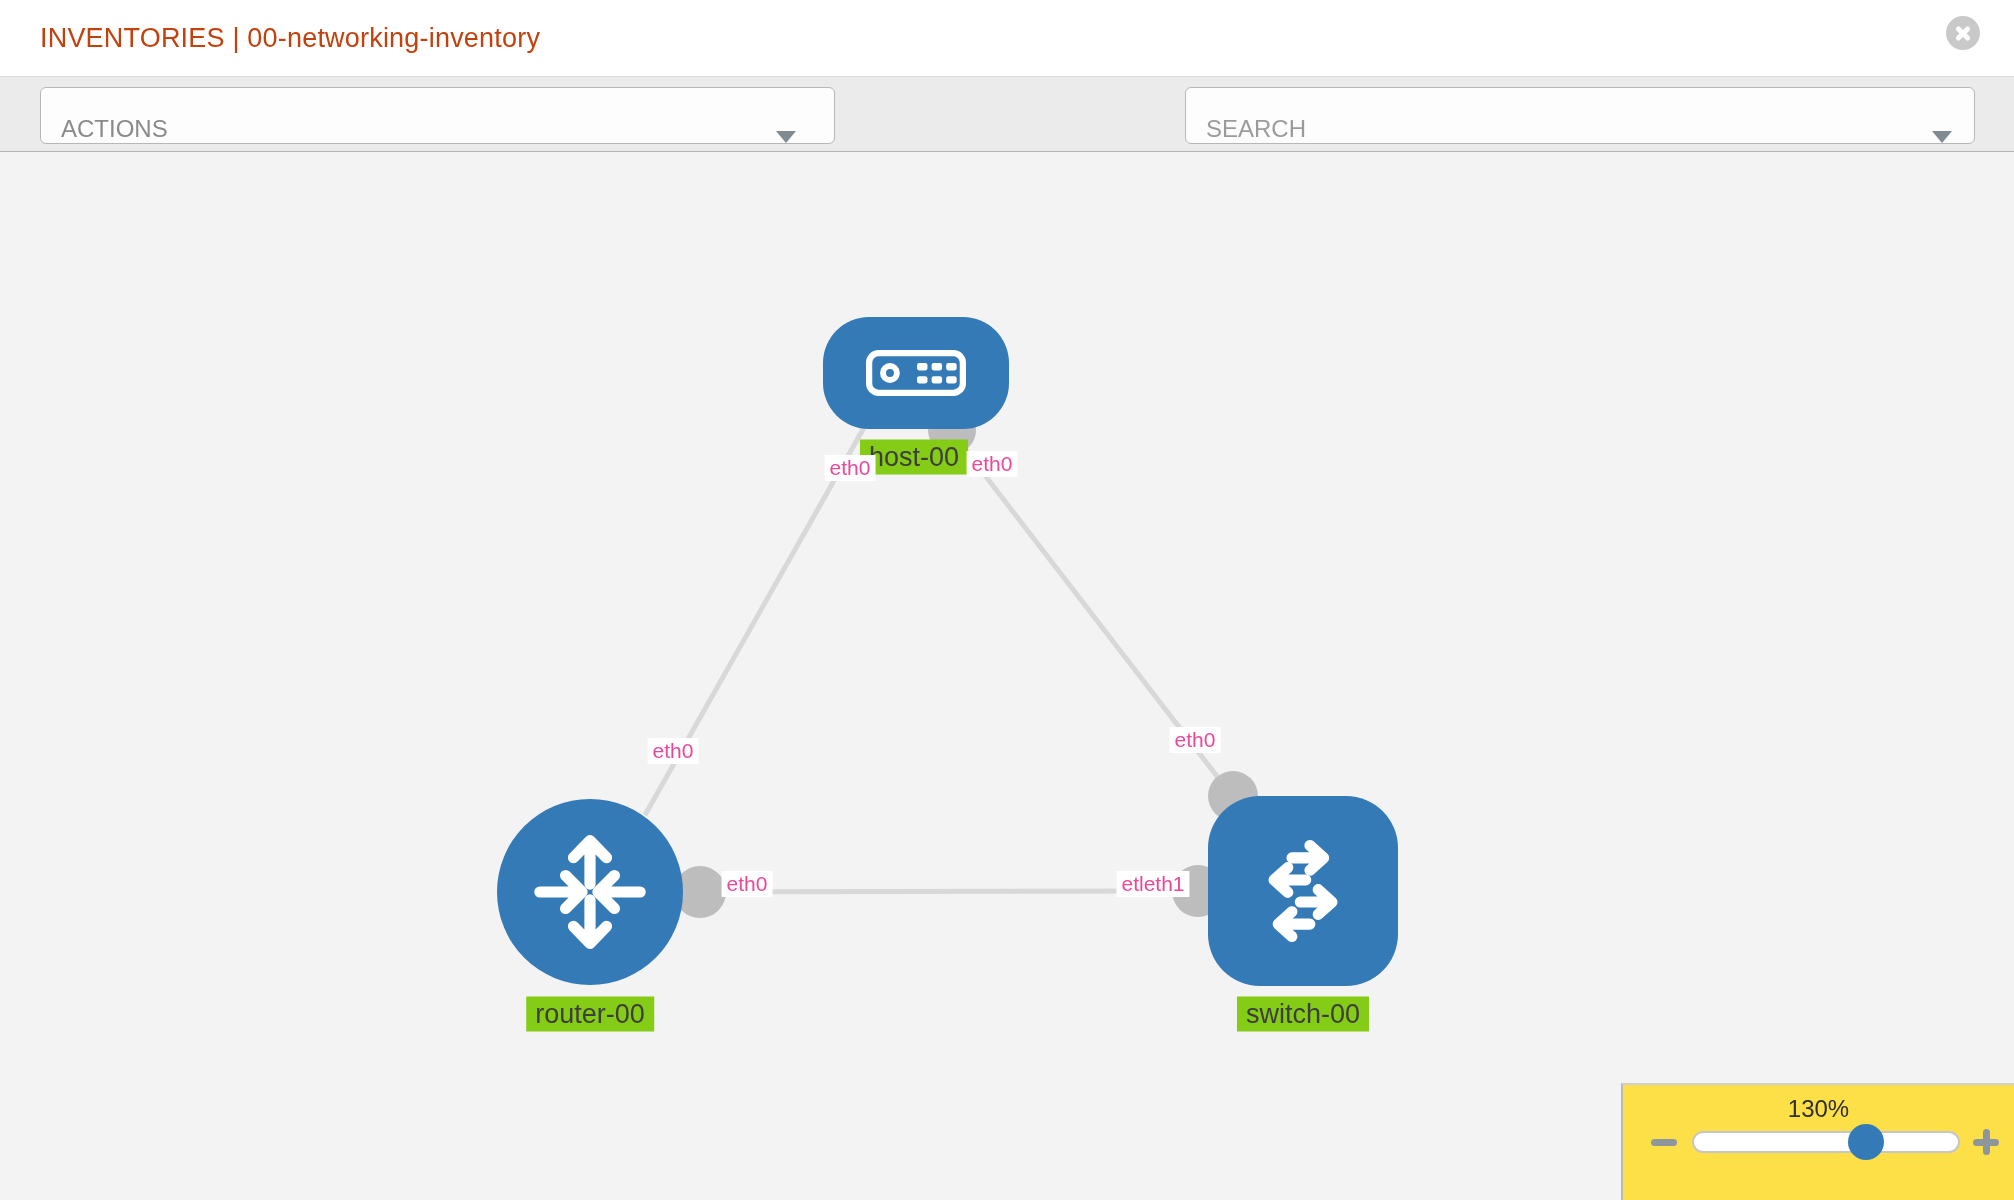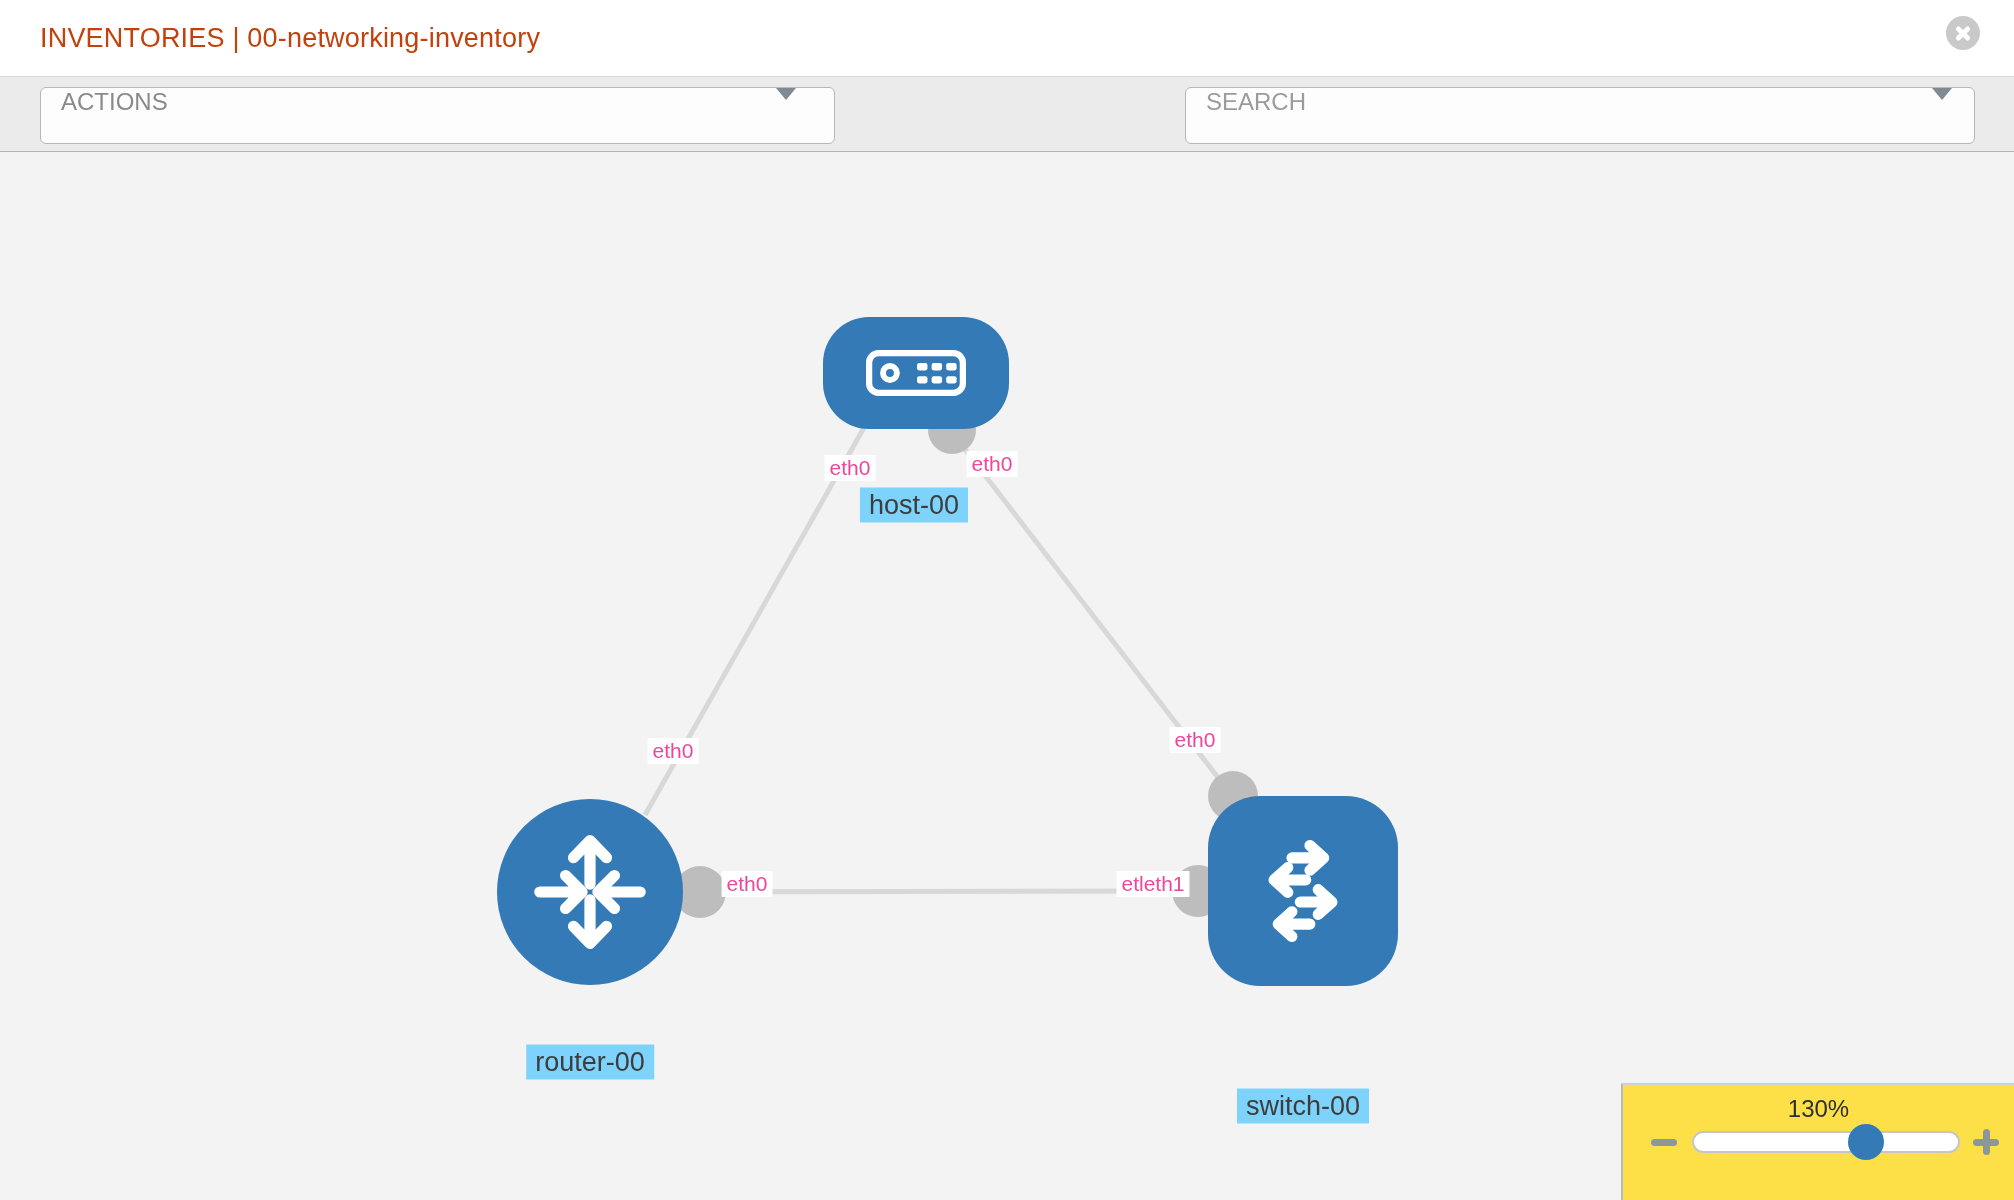--- a/index.html
+++ b/index.html
@@ -15,21 +15,21 @@
          border:none; background:#c9c9c9; border-radius:50%; cursor:pointer; }
   .close-btn .xb { position:absolute; left:8px; top:14.5px; width:18px; height:5px;
          background:#fff; border-radius:2.5px; }
   .close-btn .xb.a { transform:rotate(45deg); }
   .close-btn .xb.b { transform:rotate(-45deg); }
 
   
   .toolbar { position:absolute; top:76px; left:0; width:100%; height:76px;
          background:#ebebeb; border-top:1px solid #dcdcdc; border-bottom:1px solid #b3b3b3; }
   .select { position:absolute; top:10px; height:57px; background:#fdfdfd;
-         border:1px solid #b7b7b7; border-radius:6px; display:flex; align-items:flex-start; }
+         border:1px solid #b7b7b7; border-radius:6px; display:flex; align-items:flex-end; }
   .select.actions { left:40px; width:795px; padding:0 20px; cursor:pointer; }
   .select.actions span.lbl { font-size:24px; color:#8a8a8a; }
   .select.search { left:1185px; width:790px; }
   .select.search input { flex:1; border:none; outline:none; background:transparent;
          font-size:24px; color:#4c1d95; padding:0 0 0 20px;
          font-family:"Liberation Sans","DejaVu Sans",sans-serif; }
   .select.search input::placeholder { color:#9b9b9b; opacity:1; }
   .caret { width:0; height:0; border-left:10px solid transparent; border-right:10px solid transparent;
          border-top:12px solid #7f8a93; margin-left:auto; margin-right:18px; }
   .select.search .caret { margin-right:22px; }
@@ -38,29 +38,29 @@
 
   
   .canvas { position:absolute; top:152px; left:0; width:2014px; height:1048px; background:#f3f3f3; }
   .links-layer { position:absolute; left:0; top:0; }
 
   .node { position:absolute; background:#337ab7; display:flex; align-items:center; justify-content:center; cursor:pointer; }
   .node.host   { left:823px; top:165px; width:186px; height:112px; border-radius:46px; }
   .node.router { left:497px; top:647px; width:186px; height:186px; border-radius:50%; }
   .node.switch { left:1208px; top:644px; width:190px; height:190px; border-radius:52px; }
 
-  .nlabel { position:absolute; transform:translate(-50%,-50%); background:#7dd3fc; color:#3d3d3d;
-         font-size:27px; padding:2px 9px; white-space:nowrap;margin-top:48px; }
+  .nlabel { position:absolute; transform:translate(-50%,-50%); background:#84cc16; color:#3d3d3d;
+         font-size:27px; padding:2px 9px; white-space:nowrap; }
   .ilabel { position:absolute; transform:translate(-50%,-50%); background:#fff; color:#ec4899;
          font-size:21px; padding:1px 5px; white-space:nowrap; }
 
   
   .nl-host   { left:914px;  top:305px; }
   .nl-router { left:590px;  top:862px; }
-  .nl-switch { left:1303px; top:906px; }
+  .nl-switch { left:1303px; top:862px; }
   .il-0f { left:850px;  top:316px; }
   .il-0t { left:673px;  top:599px; }
   .il-1f { left:992px;  top:312px; }
   .il-1t { left:1195px; top:588px; }
   .il-2f { left:747px;  top:732px; }
   .il-2t { left:1153px; top:732px; }
 
   
   .zoom-panel { position:absolute; right:0; bottom:0; width:393px; height:117px; background:#fde047;
          border-left:2px solid #b9b9b9; border-top:2px solid #cfcfcf; }

